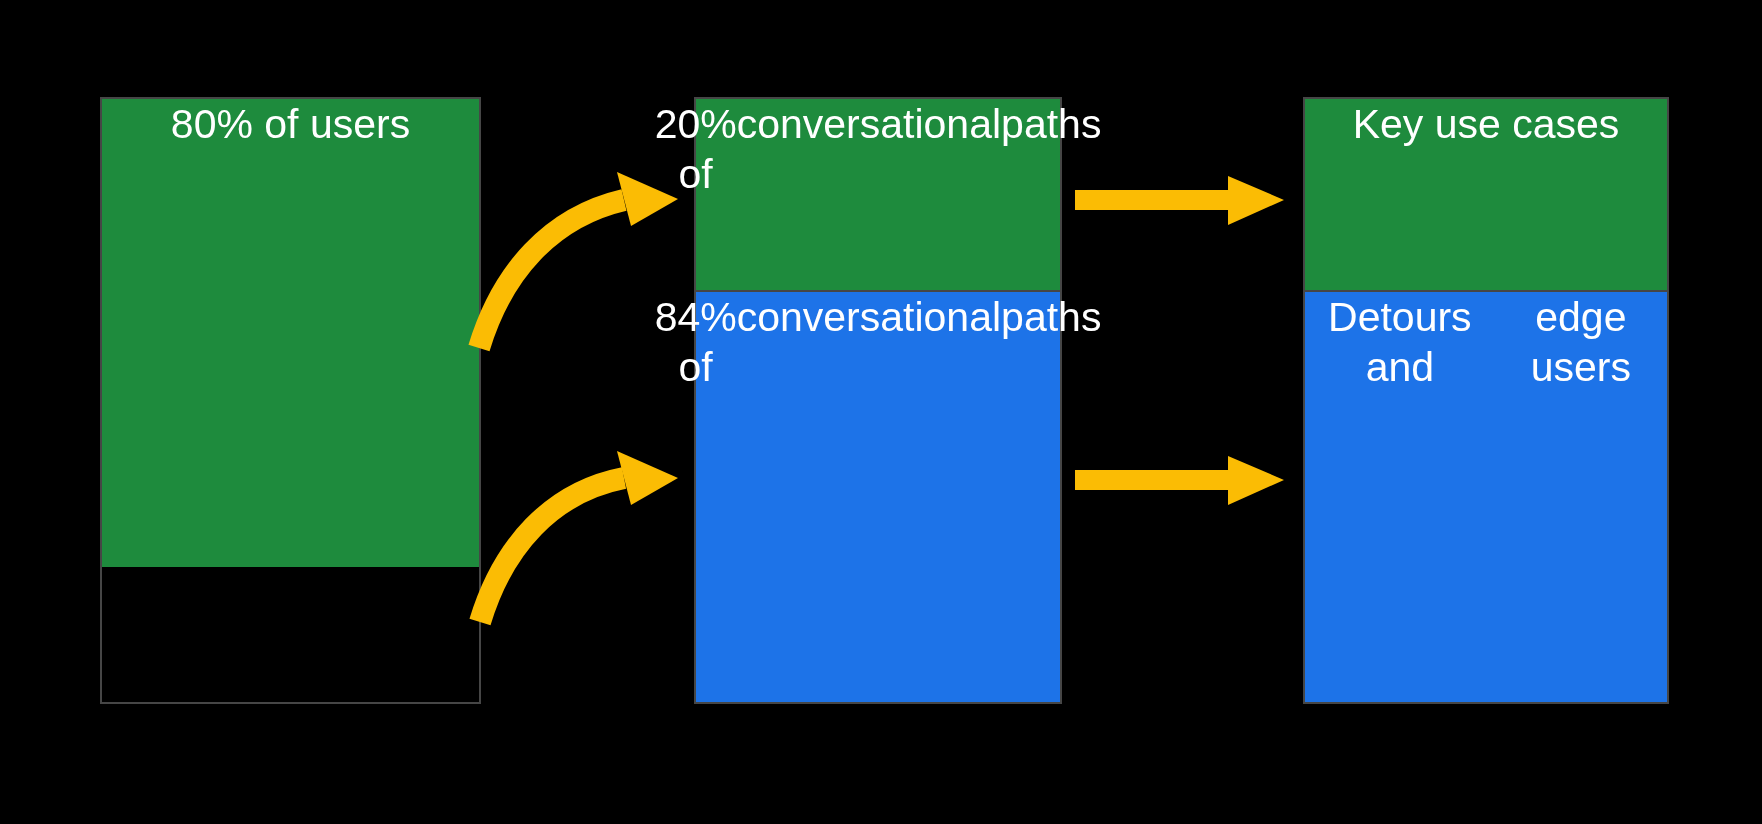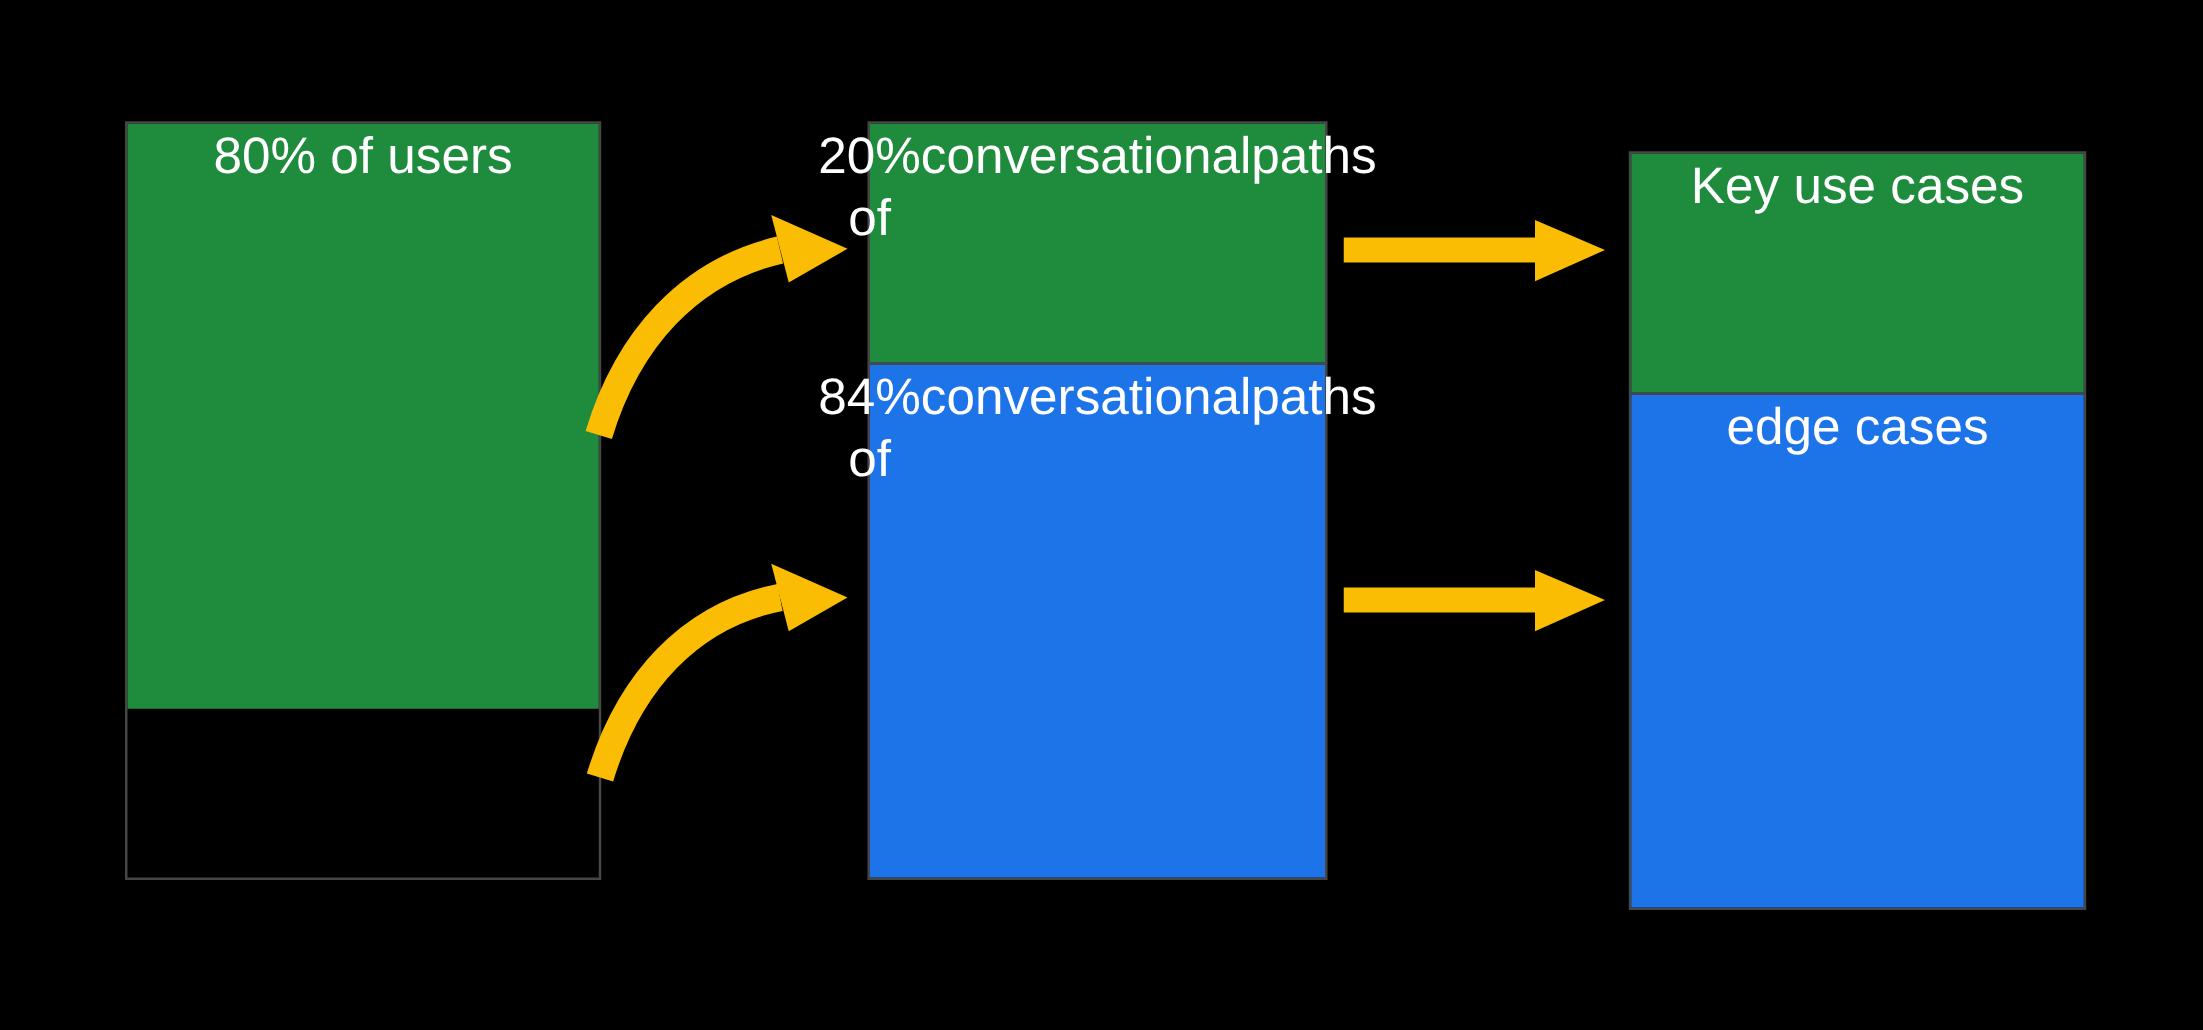--- a/index.html
+++ b/index.html
@@ -71,26 +71,27 @@
       <div>conversational</div>
       <div>paths</div>
     </div>
     <div class="segment blue">
       <div>84% of</div>
       <div>conversational</div>
       <div>paths</div>
     </div>
   </div>
 
-  <div class="column" style="left:1303px;width:366px;margin-top:24px;">
+  <div class="column" style="left:1303px;width:366px;">
     <div class="segment green" style="height:191px;">
       <div>Key use cases</div>
     </div>
     <div class="segment blue">
-      <div>edge cases</div>
+      <div>Detours and</div>
+      <div>edge users</div>
     </div>
   </div>
 
   <svg class="arrow-layer" viewBox="0 0 1762 824">
 
     <g>
       <path class="arrow-stroke" d="M 479 348 C 502 272, 551 217, 624 200"></path>
       <polygon class="arrow-fill" points="617,172 631,226 678,199"></polygon>
     </g>
 

